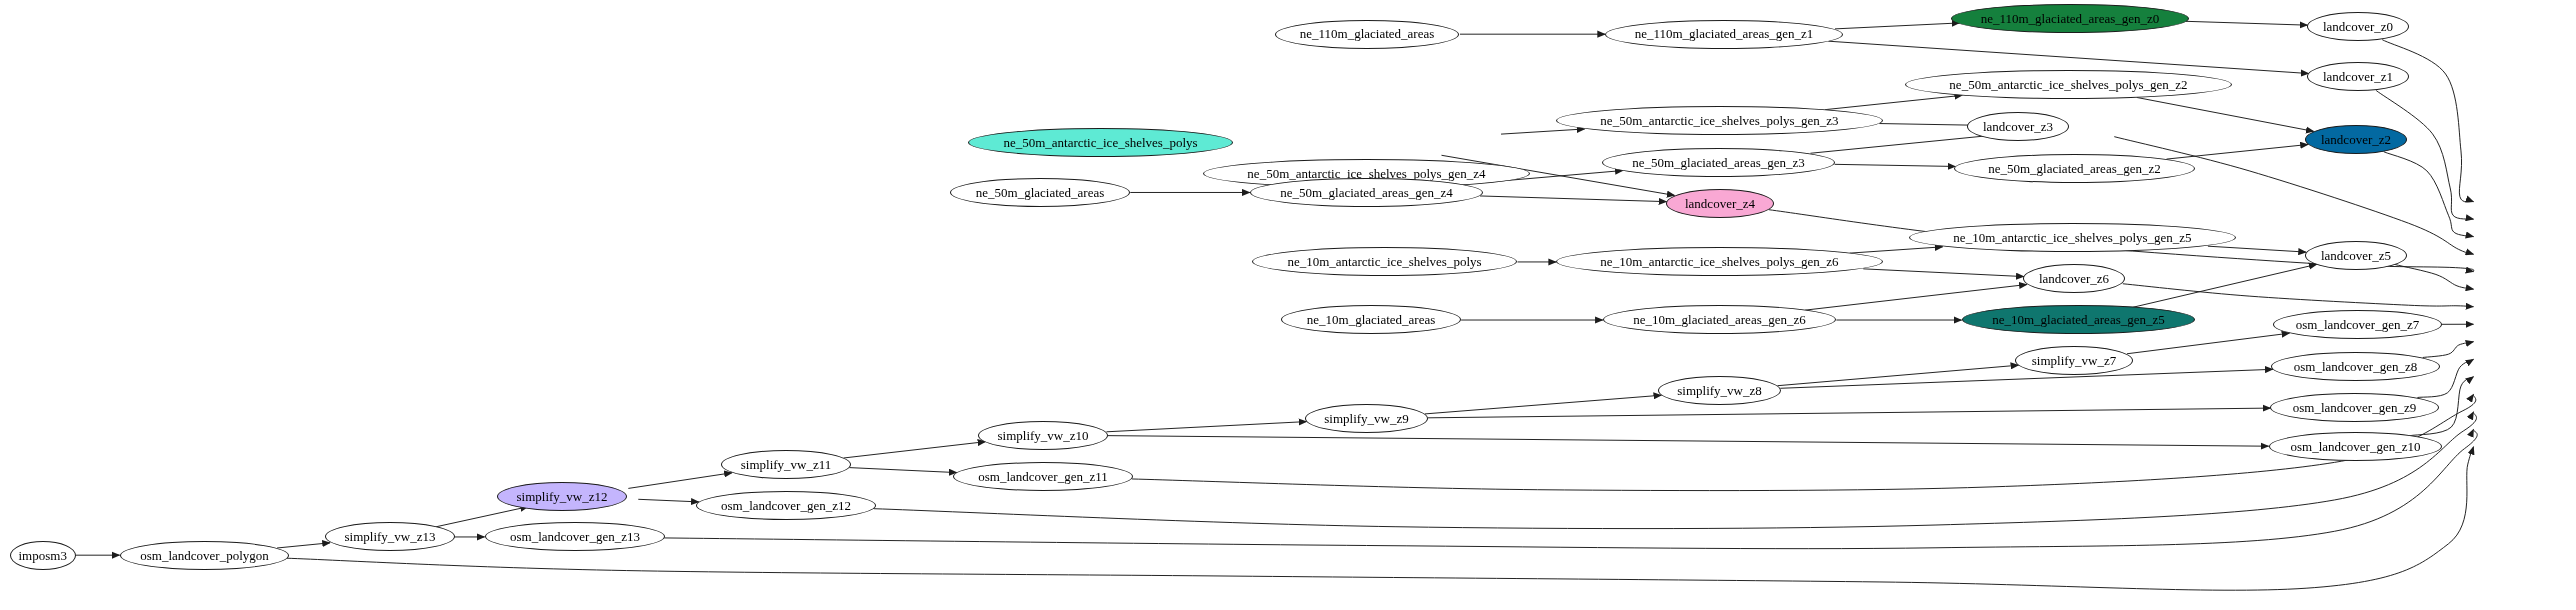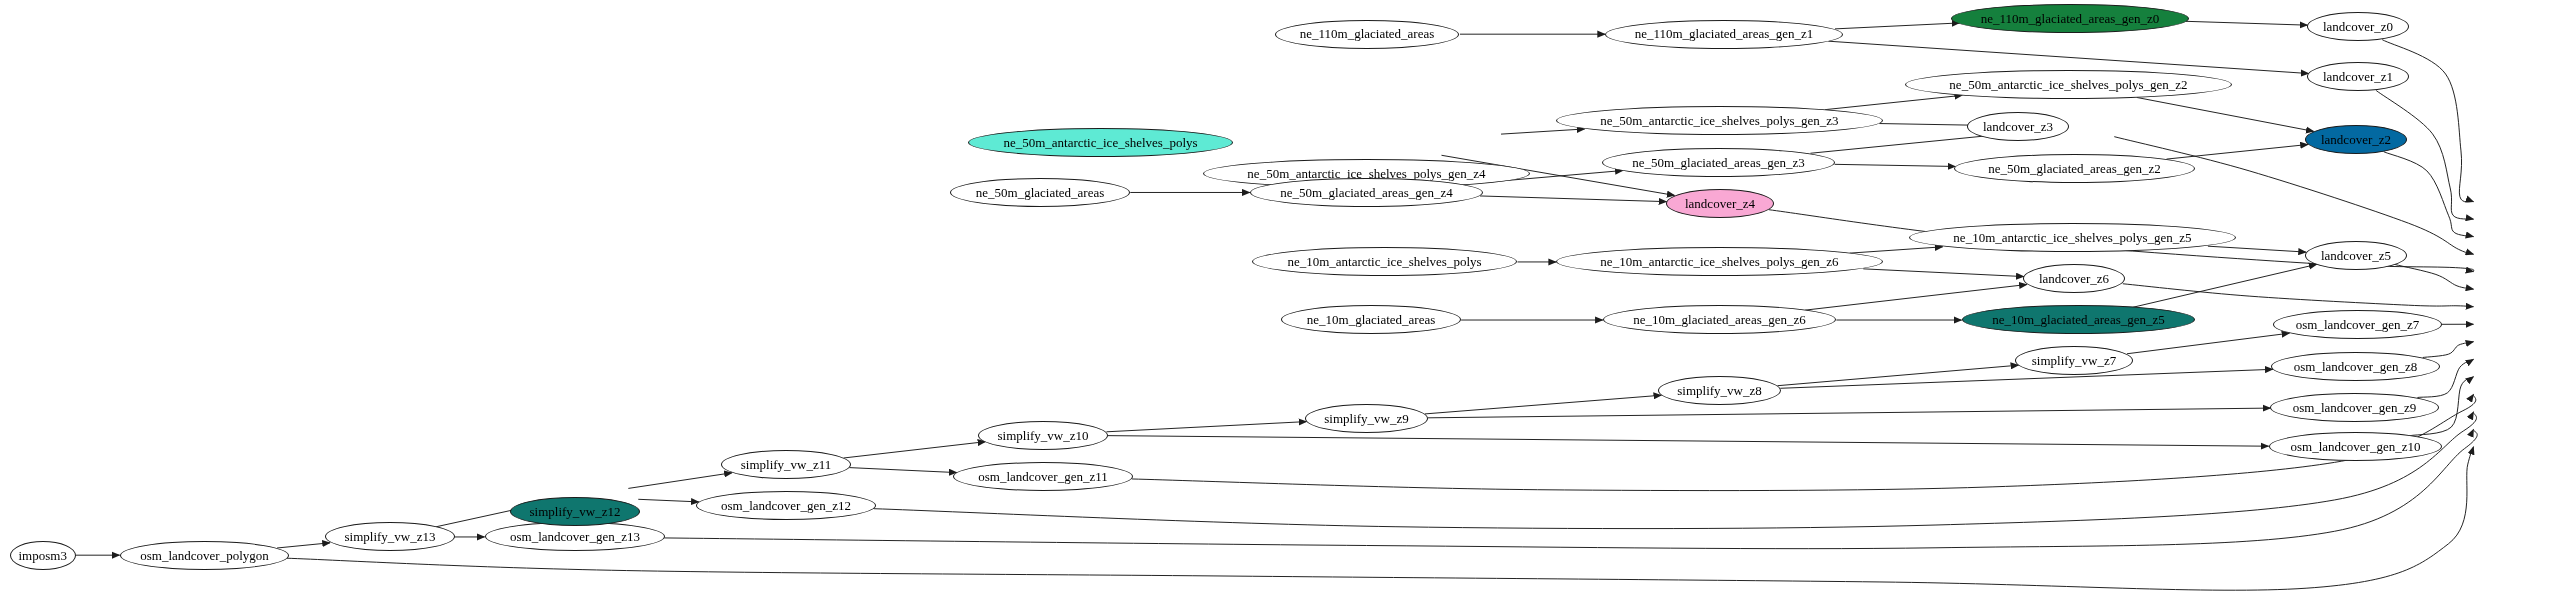--- a/index.html
+++ b/index.html
@@ -78,21 +78,21 @@
       <path class="edge" d="M3126.590063652496,681.8930351818483 L3991.5674352968526,648.5650540163399" stroke="#1c1c1c" marker-end="url(#arr)"></path>
       <path class="edge" d="M4254.787439416414,627.7894132454593 C4262.322866180345,626.8245110378828 4289.464573236069,625.6315688742432 4300,622 C4310.535426763931,618.3684311257568 4310.666666666667,609.6458333333334 4318,606 C4325.333333333333,602.3541666666666 4339.666666666667,601.1041666666666 4344,600.125" stroke="#1c1c1c" marker-end="url(#arr)"></path>
       <path class="edge" d="M3735.384326196568,621.2893107638154 L4020.7872234030806,585.1114787235532" stroke="#1c1c1c" marker-end="url(#arr)"></path>
       <path class="edge" d="M4287.976607775894,569.5466402948042 L4344,569.375" stroke="#1c1c1c" marker-end="url(#arr)"></path>
     </svg>
   <div id="nodes">
       <div class="node" style="left: 9.7px; top: 541px; width: 66px; height: 29px; background: rgb(255, 255, 255); border-color: rgb(28, 28, 28);">imposm3</div>
       <div class="node" style="left: 120px; top: 541px; width: 169px; height: 29px; background: rgb(255, 255, 255); border-color: rgb(28, 28, 28);">osm_landcover_polygon</div>
       <div class="node" style="left: 325px; top: 522px; width: 130px; height: 29px; background: rgb(255, 255, 255); border-color: rgb(28, 28, 28);">simplify_vw_z13</div>
       <div class="node" style="left: 485px; top: 522px; width: 180px; height: 29px; background: rgb(255, 255, 255); border-color: rgb(28, 28, 28);">osm_landcover_gen_z13</div>
-      <div class="node" style="left: 510px; top: 482px; width: 130px; height: 29px; background: #0f766e; border-color: rgb(28, 28, 28); margin-top: 15px;">simplify_vw_z12</div>
+      <div class="node" style="left: 497px; top: 482px; width: 130px; height: 29px; background: #c4b5fd; border-color: rgb(28, 28, 28);">simplify_vw_z12</div>
       <div class="node" style="left: 696px; top: 491px; width: 180px; height: 29px; background: rgb(255, 255, 255); border-color: rgb(28, 28, 28); text-align: center;">osm_landcover_gen_z12</div>
       <div class="node" style="left: 721px; top: 450px; width: 130px; height: 29px; background: rgb(255, 255, 255); border-color: rgb(28, 28, 28);">simplify_vw_z11</div>
       <div class="node" style="left: 953px; top: 462px; width: 180px; height: 29px; background: rgb(255, 255, 255); border-color: rgb(28, 28, 28);">osm_landcover_gen_z11</div>
       <div class="node" style="left: 978px; top: 421px; width: 130px; height: 29px; background: rgb(255, 255, 255); border-color: rgb(28, 28, 28);">simplify_vw_z10</div>
       <div class="node" style="left: 1305px; top: 404px; width: 123px; height: 29px; background: rgb(255, 255, 255); border-color: rgb(28, 28, 28);">simplify_vw_z9</div>
       <div class="node" style="left: 1658px; top: 376px; width: 123px; height: 29px; background: rgb(255, 255, 255); border-color: rgb(28, 28, 28);">simplify_vw_z8</div>
       <div class="node" style="left: 2015px; top: 346px; width: 118px; height: 29px; background: rgb(255, 255, 255); border-color: rgb(28, 28, 28);">simplify_vw_z7</div>
       <div class="node" style="left: 2269px; top: 432px; width: 173px; height: 29px; background: rgb(255, 255, 255); border-color: rgb(28, 28, 28);">osm_landcover_gen_z10</div>
       <div class="node" style="left: 2270px; top: 393px; width: 169px; height: 29px; background: rgb(255, 255, 255); border-color: rgb(28, 28, 28);">osm_landcover_gen_z9</div>
       <div class="node" style="left: 2271px; top: 352px; width: 169px; height: 29px; background: rgb(255, 255, 255); border-color: rgb(28, 28, 28);">osm_landcover_gen_z8</div>

